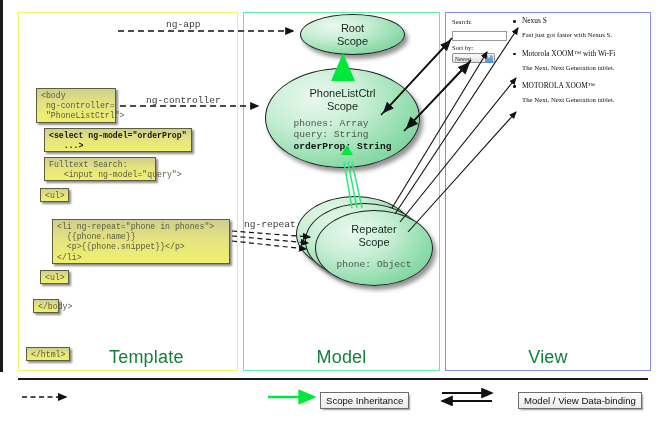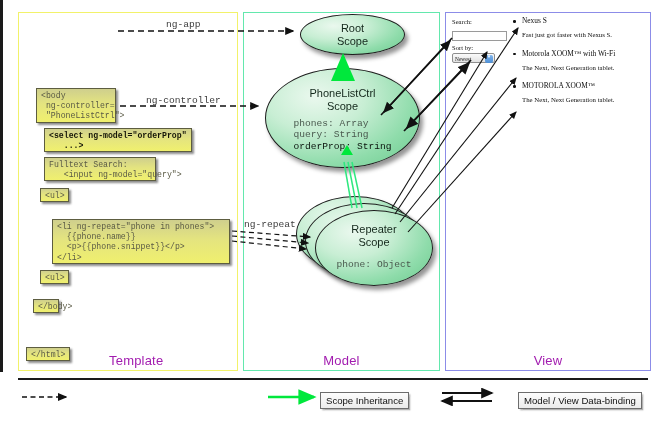--- a/index.html
+++ b/index.html
@@ -33,22 +33,22 @@
   }
   .panel-template { left: 18px;  top: 12px; width: 220px; height: 359px; border-color: #f2f26a; }
   .panel-model    { left: 243px; top: 12px; width: 197px; height: 359px; border-color: #63e8ad; }
   .panel-view     { left: 445px; top: 12px; width: 206px; height: 359px; border-color: #8c8ce8; }
 
   .panel-label {
     position: absolute;
     bottom: 2px;
     width: 100%;
     text-align: center;
-    font-size: 13px;
-    color: #a21caf;
+    font-size: 18px;
+    color: #15803d;
     font-family: "Liberation Sans", sans-serif;
     letter-spacing: .2px;
   }
   .panel-template .panel-label { text-align: left; padding-left: 90px; }
 
   
   .codebox {
     position: absolute;
     box-sizing: border-box;
     border: 1px solid #5d5d40;
@@ -236,21 +236,21 @@
   </div>
 
   <div class="ellipse" style="left:265px; top:68px; width:155px; height:100px;">
     <div style="padding-top:18px;">
       <div class="title">PhoneListCtrl</div>
       <div class="title">Scope</div>
       <div style="margin-top:6px;">
         <div class="props">
           <div>phones: Array</div>
           <div>query: String</div>
-          <div style="font-weight:normal;color:#0b140e;">orderProp: String</div>
+          <div style="font-weight:bold;color:#0b140e;">orderProp: String</div>
         </div>
       </div>
     </div>
   </div>
 
   <div class="ellipse" style="left:296px; top:196px; width:118px; height:76px;"></div>
   <div class="ellipse" style="left:305px; top:203px; width:118px; height:76px;"></div>
   <div class="ellipse" style="left:315px; top:210px; width:118px; height:76px;">
     <div style="padding-top:12px;">
       <div class="title">Repeater</div>

